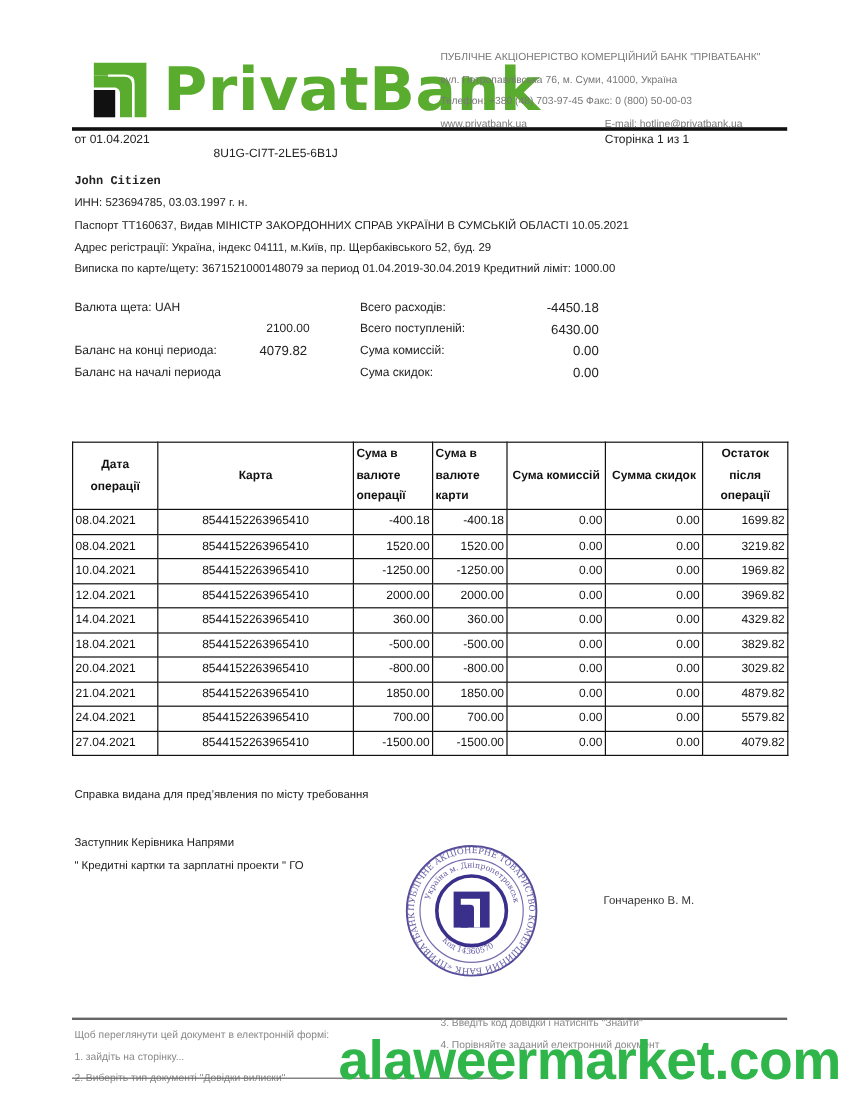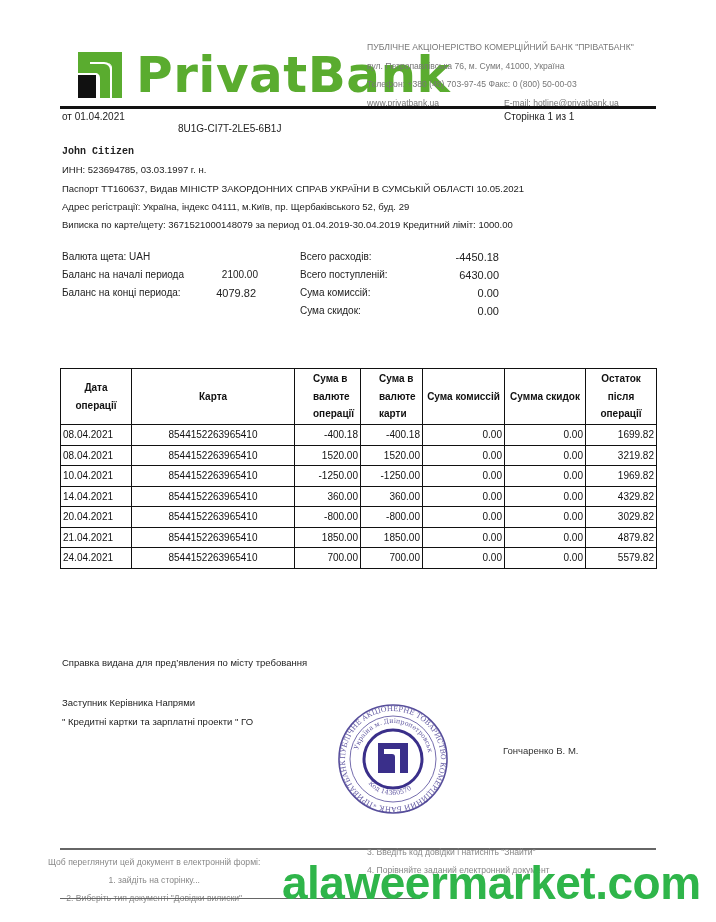--- a/index.html
+++ b/index.html
@@ -76,21 +76,21 @@
       border: 1.5px solid #111;
       padding: 0 2px;
     }
     table.ops th {
       font-weight: bold;
       height: 55px;
       line-height: 17.5px;
       vertical-align: middle;
       text-align: center;
     }
-    table.ops th.left { text-align: left; padding-left: 18px; }
+    table.ops th.left { text-align: left; padding-left: 2px; }
     table.ops td { height: 19.5px; text-align: right; white-space: nowrap; }
     table.ops td.date { text-align: left; }
     table.ops td.card { text-align: center; }
 
     .note {
       left: 62px; top: 657px; font-size: 9.5px; color: #222; white-space: nowrap;
     }
     .signature {
       left: 62px; top: 694px; font-size: 9.5px; color: #222; line-height: 18.5px; white-space: nowrap;
     }
@@ -153,21 +153,21 @@
   <div class="name">John Citizen</div>
   <div>ИНН: 523694785, 03.03.1997 г. н.</div>
   <div>Паспорт ТТ160637, Видав МІНІСТР ЗАКОРДОННИХ СПРАВ УКРАЇНИ В СУМСЬКІЙ ОБЛАСТІ 10.05.2021</div>
   <div>Адрес регістрації: Україна, індекс  04111, м.Київ, пр. Щербаківського 52, буд. 29</div>
   <div>Виписка по карте/щету: 3671521000148079 за период 01.04.2019-30.04.2019 Кредитний ліміт: 1000.00</div>
 </div>
 
 <div class="abs summary" style="left:62px; top:248px; width:200px;">
   <div class="row"><span>Валюта щета: UAH</span></div>
   <div class="row">
-    <span style="display:inline-block;width:136px;overflow:hidden;vertical-align:top;">Баланс на начaлі периодa</span>
+    <span style="display:inline-block;width:136px;overflow:hidden;vertical-align:top;margin-top:36px;">Баланс на начaлі периодa</span>
     <span class="val" style="right:4px;">2100.00</span>
   </div>
   <div class="row">
     <span>Баланс на концi периода:</span>
     <span class="val" style="right:6px;font-size:11px;">4079.82</span>
   </div>
 </div>
 
 <div class="abs summary" style="left:300px; top:248px; width:200px;">
   <div class="row">
@@ -231,29 +231,47 @@
       <tr>
         <td class="date">10.04.2021</td>
         <td class="card">8544152263965410</td>
         <td>-1250.00</td>
         <td>-1250.00</td>
         <td>0.00</td>
         <td>0.00</td>
         <td>1969.82</td>
       </tr>
       <tr>
+        <td class="date">12.04.2021</td>
+        <td class="card">8544152263965410</td>
+        <td>2000.00</td>
+        <td>2000.00</td>
+        <td>0.00</td>
+        <td>0.00</td>
+        <td>3969.82</td>
+      </tr>
+      <tr>
         <td class="date">14.04.2021</td>
         <td class="card">8544152263965410</td>
         <td>360.00</td>
         <td>360.00</td>
         <td>0.00</td>
         <td>0.00</td>
         <td>4329.82</td>
       </tr>
       <tr>
+        <td class="date">18.04.2021</td>
+        <td class="card">8544152263965410</td>
+        <td>-500.00</td>
+        <td>-500.00</td>
+        <td>0.00</td>
+        <td>0.00</td>
+        <td>3829.82</td>
+      </tr>
+      <tr>
         <td class="date">20.04.2021</td>
         <td class="card">8544152263965410</td>
         <td>-800.00</td>
         <td>-800.00</td>
         <td>0.00</td>
         <td>0.00</td>
         <td>3029.82</td>
       </tr>
       <tr>
         <td class="date">21.04.2021</td>
@@ -265,20 +283,29 @@
         <td>4879.82</td>
       </tr>
       <tr>
         <td class="date">24.04.2021</td>
         <td class="card">8544152263965410</td>
         <td>700.00</td>
         <td>700.00</td>
         <td>0.00</td>
         <td>0.00</td>
         <td>5579.82</td>
+      </tr>
+      <tr>
+        <td class="date">27.04.2021</td>
+        <td class="card">8544152263965410</td>
+        <td>-1500.00</td>
+        <td>-1500.00</td>
+        <td>0.00</td>
+        <td>0.00</td>
+        <td>4079.82</td>
       </tr>
     </tbody>
 </table>
 
 <div class="abs note">Справка видана для пред’явления по місту требовання</div>
 
 <div class="abs signature">
   <div>Заступник Керівника Напрями</div>
   <div>" Кредитні картки та зарплатні проекти " ГО</div>
 </div>
@@ -304,21 +331,21 @@
   <g>
     <rect x="41" y="40" width="30" height="30" fill="#3a2f8a"></rect>
     <path d="M47 46 H63 V70 H58 V54 C58 52 57 51 55 51 H47 Z" fill="#fff"></path>
     <rect x="47" y="56" width="6" height="14" fill="#3a2f8a"></rect>
   </g>
 </svg>
 
 <div class="abs signer">Гончаренко В. М.</div>
 
 <div class="abs hr-footer"></div>
-<div class="abs footer" style="left:48px;text-align:center;">
+<div class="abs footer" style="left:62px;">
   <div>Щоб переглянути цей документ в електронній формі:</div>
   <div>1. зайдіть на сторінку...</div>
   <div>2. Виберіть тип документі "Довідки вилиски"</div>
 </div>
 <div class="abs footer" style="left:367px; top:843px;">
   <div>3. Введіть код довідки і натисніть "Знайти"</div>
   <div>4. Порівняйте заданий електронний документ</div>
 </div>
 <div class="abs hr-footer2"></div>
 

